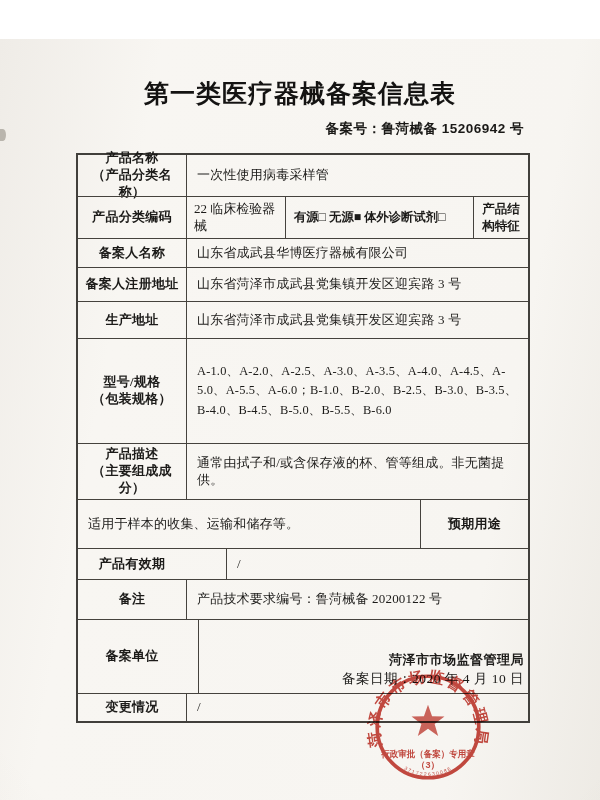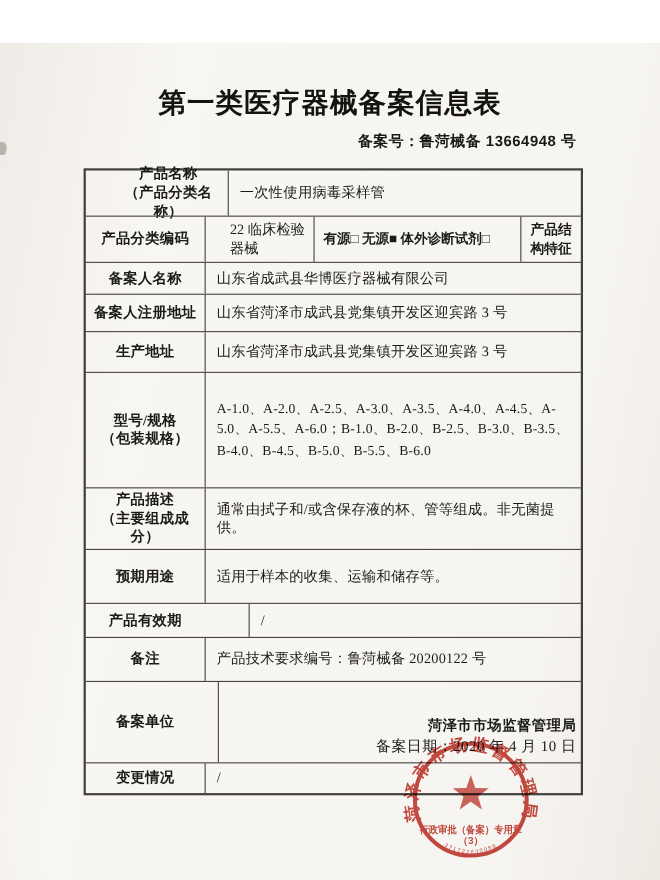--- a/index.html
+++ b/index.html
@@ -42,25 +42,25 @@
   .cell+.cell{border-left:1.5px solid #45423d;}
   .label{
     flex:0 0 108px;width:108px;
     flex-direction:column;align-items:center;justify-content:center;
     text-align:center;font-weight:600;padding:1px 2px;letter-spacing:.3px;
   }
   .value{
     flex:1 1 auto;align-items:center;padding:2px 4px 2px 10px;
     font-weight:500;letter-spacing:.2px;
   }
-  .r1{height:41px;padding-left:21px;} .r2{height:42px;} .r3{height:29px;} .r4{height:55px;}
+  .r1{height:41px;} .r2{height:42px;} .r3{height:29px;} .r4{height:55px;}
   .r5{height:34px;} .r6{height:37px;} .r7{height:105px;} .r8{height:56px;}
   .r9{height:49px;} .r10{height:31px;gap:40px;} .r11{height:40px;} .r12{height:74px;gap:12px;}
   .r13{height:28px;}
-  .cell-code{flex:0 0 99px;width:99px;align-items:center;padding:2px 3px 2px 22px;font-weight:500;}
+  .cell-code{flex:0 0 99px;width:99px;align-items:center;padding:2px 3px 2px 7px;font-weight:500;}
   .cell-feature{
     flex:0 0 55px;width:55px;flex-direction:column;align-items:center;justify-content:center;
     text-align:center;font-weight:600;font-size:12.5px;
   }
   .cell-options{flex:1 1 auto;align-items:center;padding:2px 2px 2px 8px;font-size:12.3px;font-weight:600;letter-spacing:0;}
   .models-text{font-size:12.4px;line-height:1.55;letter-spacing:.2px;}
   .filing-unit-cell{
     flex-direction:column;justify-content:flex-end;align-items:flex-end;
     padding:2px 4px 5px 10px;
   }
@@ -77,21 +77,21 @@
   .stamp .cap-num{font-family:"Liberation Sans","DejaVu Sans",sans-serif;font-size:9px;font-weight:700;fill:currentColor;}
   .stamp .serial{font-family:"Liberation Sans","DejaVu Sans",sans-serif;font-size:5px;letter-spacing:1.4px;fill:currentColor;}
 </style>
 </head>
 <body>
 
 <div class="paper">
   <div class="scan-artifact"></div>
 
   <h1 class="title">第一类医疗器械备案信息表</h1>
-  <div class="record-no">备案号：鲁菏械备 13664948 号</div>
+  <div class="record-no">备案号：鲁菏械备 15206942 号</div>
 
   <div class="doc-table">
 
     <div class="row r1">
       <div class="cell label">
         <div>产品名称</div>
         <div>（产品分类名称）</div>
       </div>
       <div class="cell value">一次性使用病毒采样管</div>
     </div>
@@ -134,22 +134,22 @@
 
     <div class="row r8">
       <div class="cell label">
         <div>产品描述</div>
         <div>（主要组成成分）</div>
       </div>
       <div class="cell value">通常由拭子和/或含保存液的杯、管等组成。非无菌提供。</div>
     </div>
 
     <div class="row r9">
+      <div class="cell value">适用于样本的收集、运输和储存等。</div>
       <div class="cell label">预期用途</div>
-      <div class="cell value">适用于样本的收集、运输和储存等。</div>
     </div>
 
     <div class="row r10">
       <div class="cell label">产品有效期</div>
       <div class="cell value">/</div>
     </div>
 
     <div class="row r11">
       <div class="cell label">备注</div>
       <div class="cell value">产品技术要求编号：鲁菏械备 20200122 号</div>

